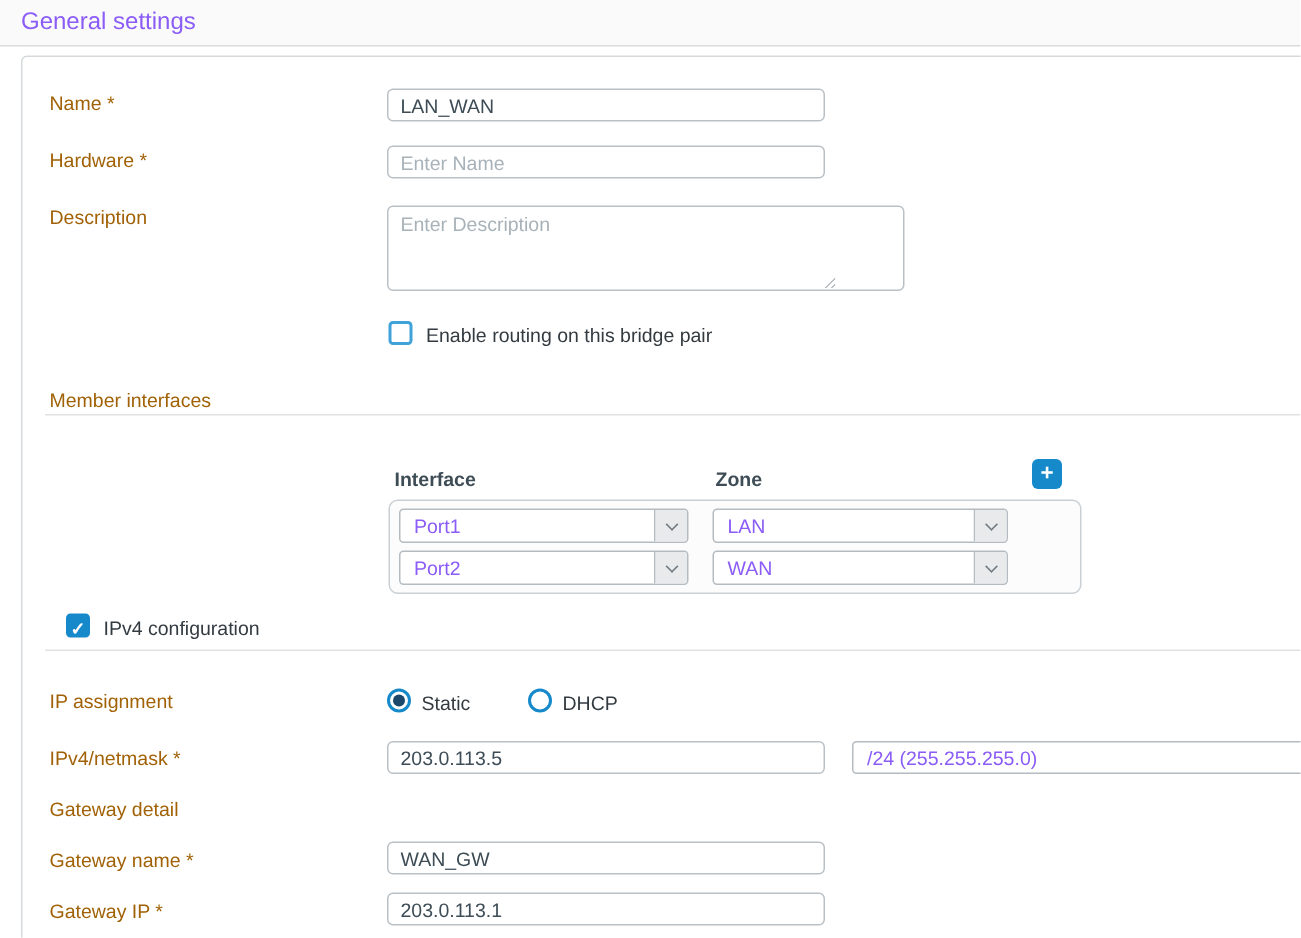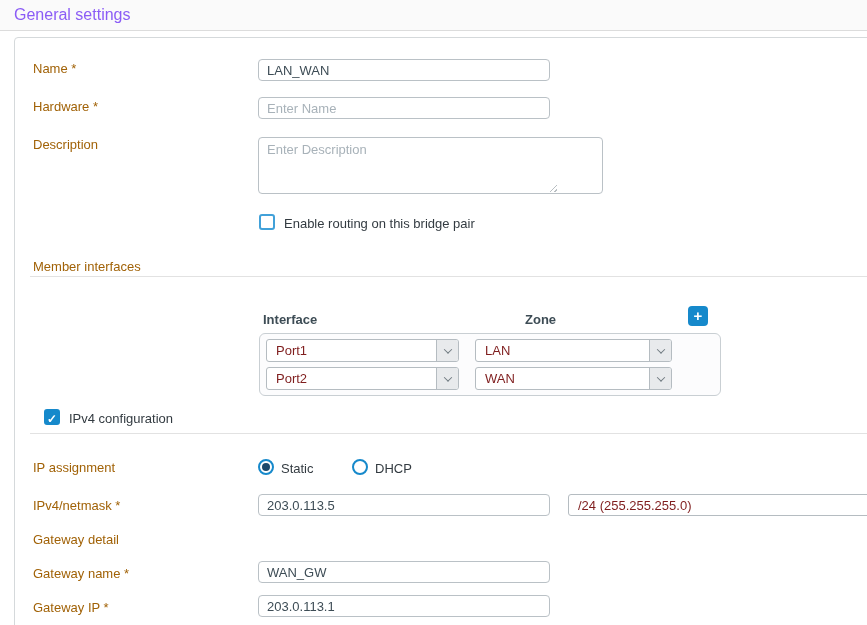--- a/index.html
+++ b/index.html
@@ -56,21 +56,21 @@
     position:absolute; width:16px; height:16px; border-radius:50%;
     border:2px solid #1689cb; background:#fff; cursor:pointer;
   }
   .radio.selected::after {
     content:""; position:absolute; left:2px; top:2px; width:8px; height:8px;
     border-radius:50%; background:#1b486b;
   }
   
   .select {
     position:absolute; border:1px solid #b5bcc1; border-radius:3px;
-    background:#fff; font-size:13px; color:#7f1d1d; cursor:pointer;
+    background:#fff; font-size:13px; color:#8b5cf6; cursor:pointer;
     display:flex; align-items:center;
   }
   .select .sel-text { padding-left:9px; flex:1 1 auto; white-space:nowrap; overflow:hidden; }
   .select .sel-btn {
     flex:0 0 22px; align-self:stretch; background:#e8eaec;
     border-left:1px solid #b5bcc1; border-radius:0 2px 2px 0;
     display:flex; align-items:center; justify-content:center;
   }
   .chev {
     width:6px; height:6px; border-right:1.5px solid #707a80; border-bottom:1.5px solid #707a80;
@@ -108,21 +108,21 @@
 <textarea class="desc" placeholder="Enter Description" style=""></textarea>
 <div class="resize-grip"></div>
 
 <div class="cbx unchecked" style="left:259px; top:214px;"></div>
 <div class="cbx-label" style="left:284px; top:216px;">Enable routing on this bridge pair</div>
 
 <div class="lbl" style="left:33px; top:259px;">Member interfaces</div>
 <div class="hline" style="left:30px; top:276px; width:837px;"></div>
 
 <div class="mi-th" style="left:263px; top:312px;">Interface</div>
-<div class="mi-th" style="left:477px; top:312px;margin-left:48px;">Zone</div>
+<div class="mi-th" style="left:477px; top:312px;">Zone</div>
 <button class="add-btn">
   <span>+</span>
 </button>
 
 <div class="mi-box"></div>
 
 <div class="select" style="left:266px; top:339px; width:193px; height:23px;">
   <span class="sel-text">Port1</span>
   <span class="sel-btn">
       <span class="chev"></span>

